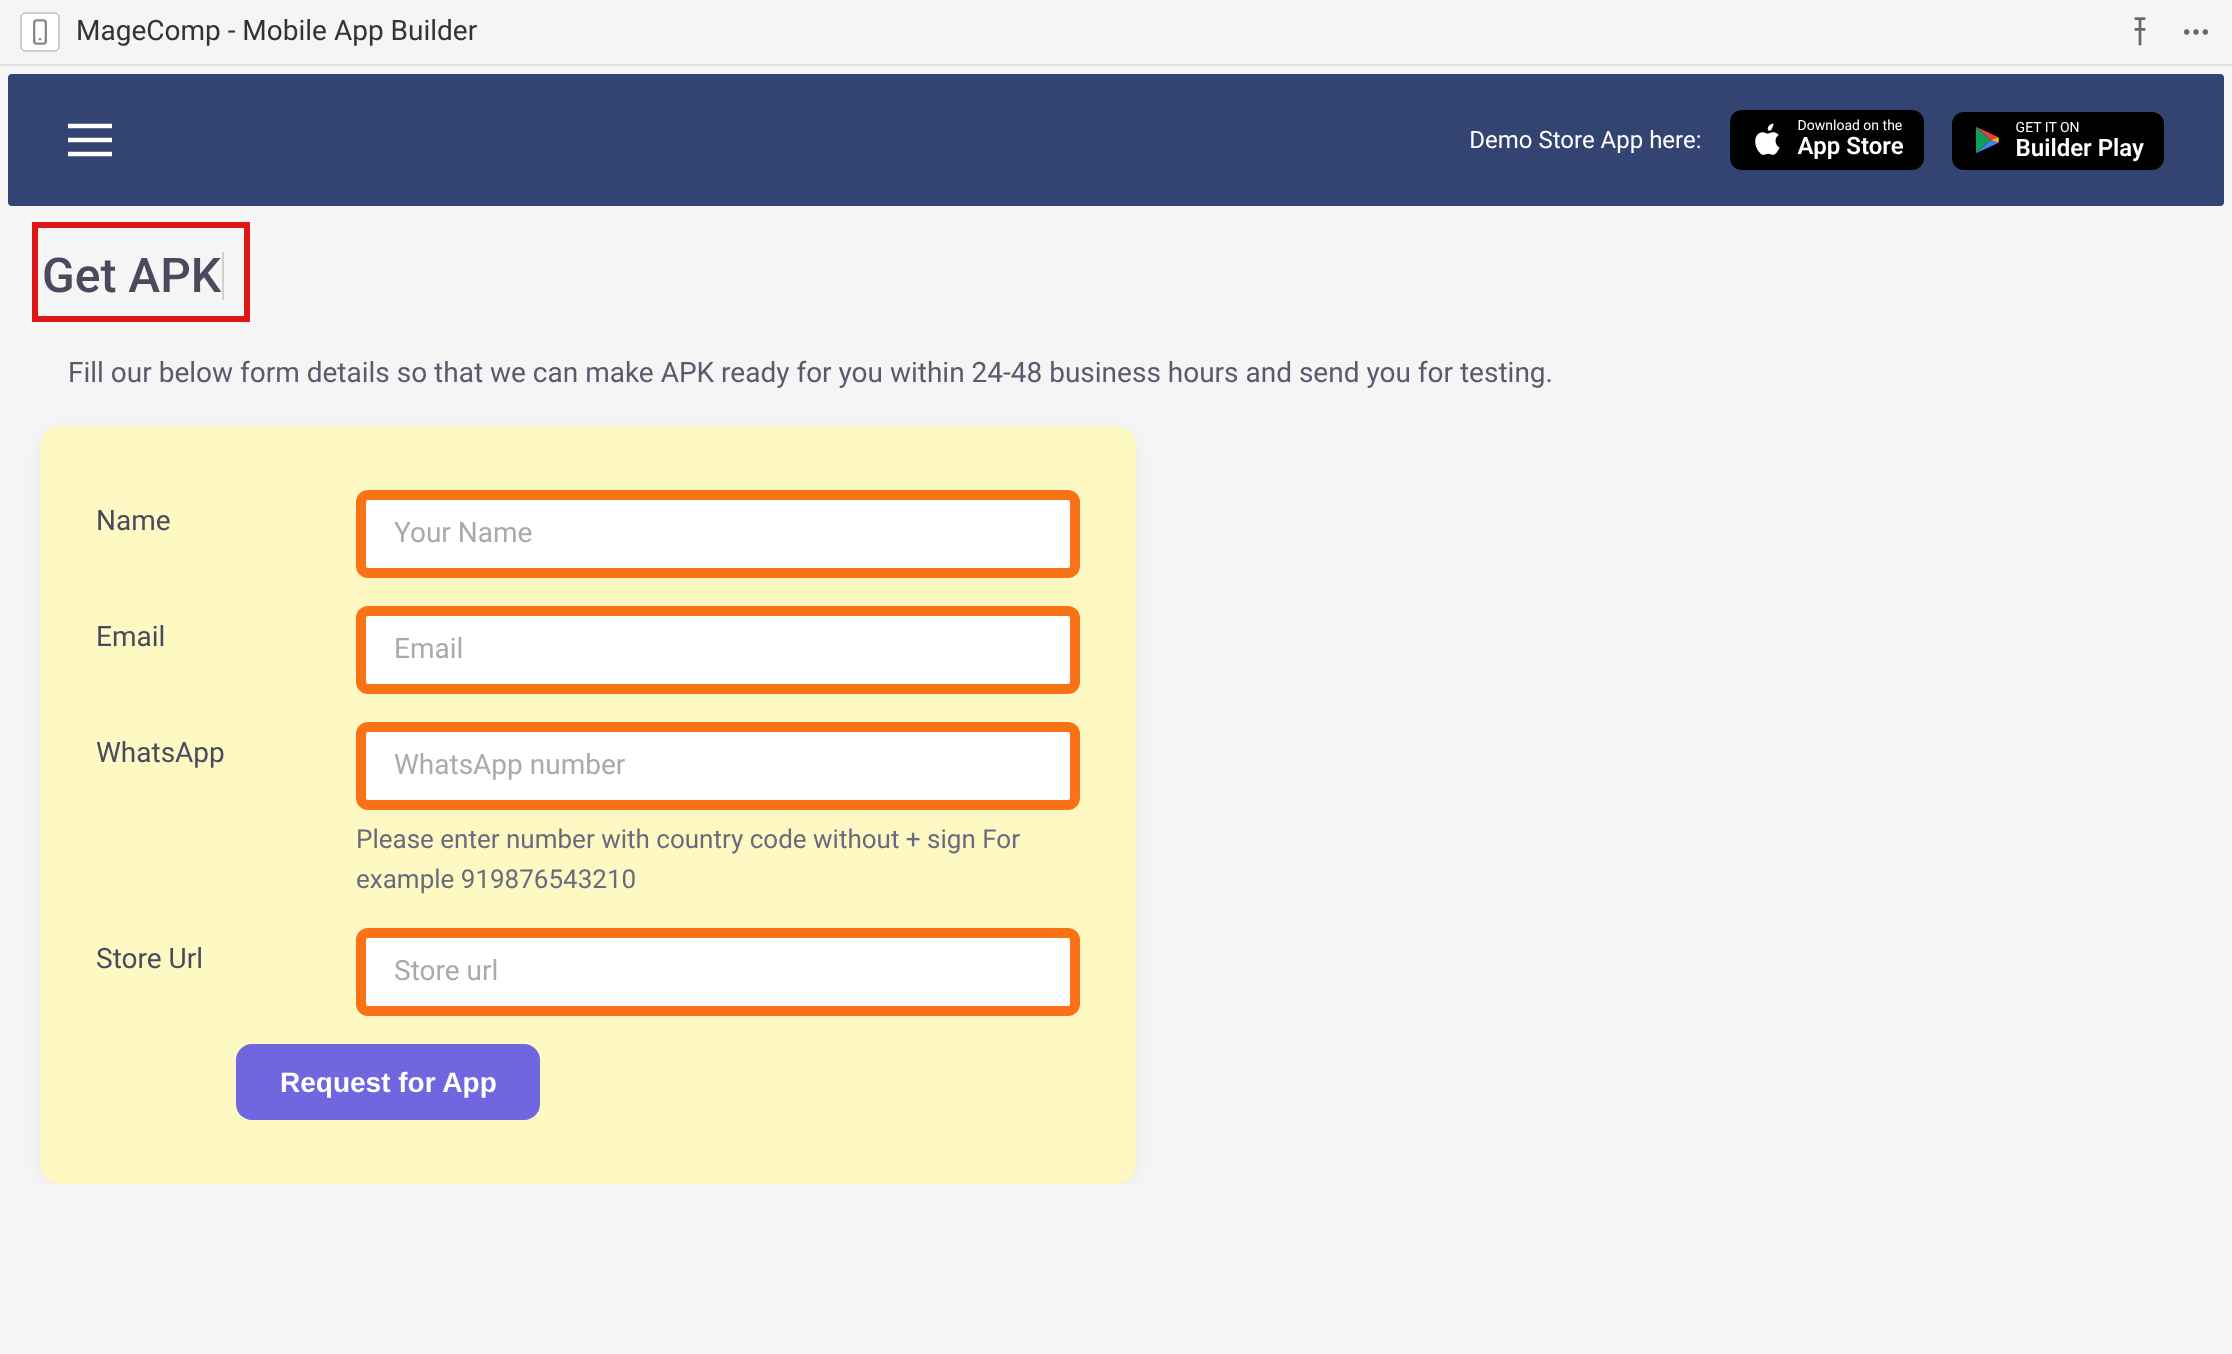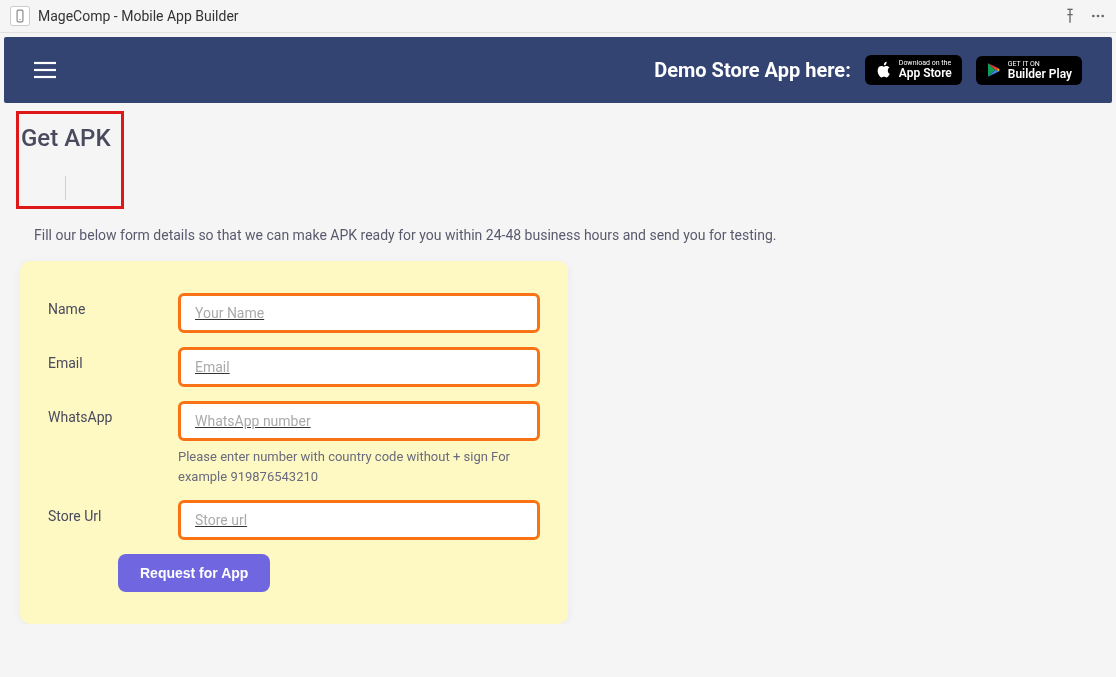--- a/index.html
+++ b/index.html
@@ -61,22 +61,22 @@
       cursor: pointer;
       display: inline-flex;
     }
     .nav-right {
       display: flex;
       align-items: center;
       gap: 14px;
     }
     .demo-text {
       color: #fff;
-      font-size: 20px;
-      font-weight: 700;
+      font-size: 12px;
+      font-weight: 400;
     }
     .store-badge {
       background: #000;
       border-radius: 6px;
       padding: 5px 10px;
       display: flex;
       align-items: flex-start;
       gap: 6px;
       cursor: pointer;
       min-width: 86px;
@@ -99,23 +99,22 @@
     }
     .page-header-wrap {
       border: 3px solid #de1818;
       display: inline-block;
       padding: 6px 10px 0 0;
       margin-top: 4px;
     }
     .page-header {
       display: flex;
       align-items: center;
-      gap: 24px;
+      gap: 0;
       padding: 4px 0 6px 2px;
-      flex-direction: column;
     }
     .page-title {
       font-size: 24px;
       color: #4a4a5e;
       font-weight: 500;
     }
     .page-divider {
       width: 1px;
       height: 24px;
       background: #d0d0d0;
@@ -147,26 +146,25 @@
       color: #4a4a5e;
       padding-top: 8px;
       flex-shrink: 0;
     }
     .form-field {
       flex: 1;
     }
     .form-input {
       width: 100%;
       padding: 9px 14px;
-      border: 3px solid #f97316;
+      border: 5px solid #f97316;
       border-radius: 6px;
       font-size: 14px;
       color: #333;
       font-family: inherit;
-      text-decoration: underline;
     }
     .form-input::placeholder {
       color: #aaa;
     }
     .form-hint {
       font-size: 13px;
       color: #6a6a7e;
       margin-top: 6px;
       line-height: 1.5;
     }

